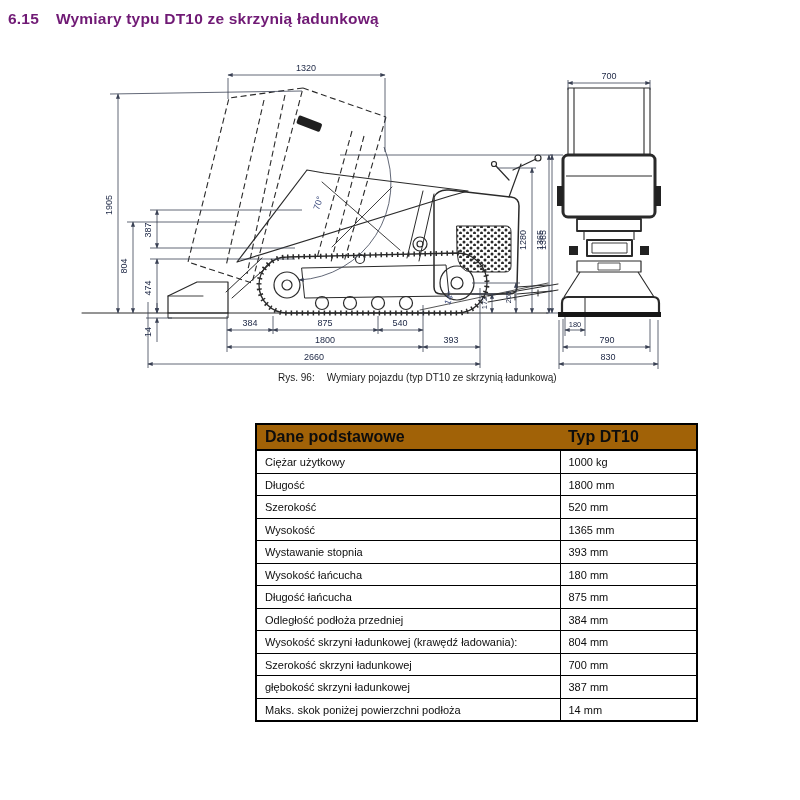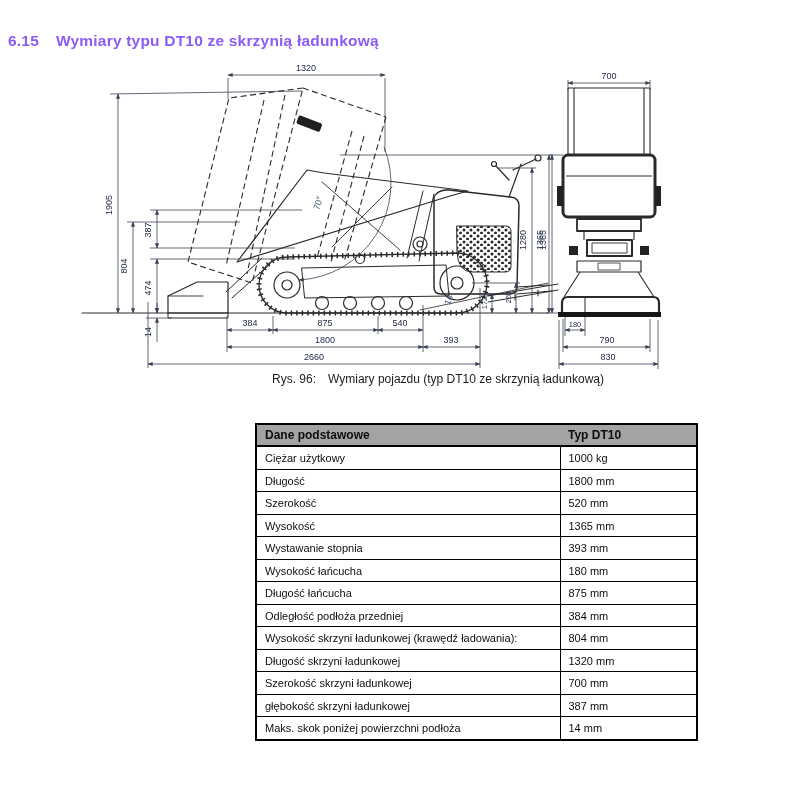--- a/index.html
+++ b/index.html
@@ -2,41 +2,41 @@
 <html><head>
 <meta charset="utf-8">
 <style>
   html,body { margin:0; padding:0; background:#ffffff; }
   .page {
     position:relative; width:800px; height:800px; background:#fff;
     font-family:"Liberation Sans", sans-serif; color:#111; overflow:hidden;
   }
   .doc-title {
     position:absolute; left:8px; top:10px; font-size:15.5px; font-weight:bold;
-    color:#8b5cf6; letter-spacing:.2px; white-space:nowrap;margin-top:22px;
+    color:#701a75; letter-spacing:.2px; white-space:nowrap;
   }
   .doc-title .sec { display:inline-block; width:48px; }
   svg.drawing { position:absolute; left:0; top:50px; }
   .dimtxt { font-family:"Liberation Sans", sans-serif; font-size:9px; fill:#222c49; }
   .dimtxt-sm { font-size:7.5px; }
   .angletxt { fill:#3b4a7d; font-size:9px; }
   .figure-caption {
-    position:absolute; left:272px; top:372px; font-size:12px; color:#1c1c1c;
+    position:absolute; left:278px; top:372px; font-size:10px; color:#1c1c1c;
     white-space:nowrap;
     text-align:right;
   }
   .figure-caption .cap-text { margin-left:12px; }
   table.spec {
     position:absolute; left:255px; top:423px; width:443px;
     border-collapse:collapse; font-size:11px; color:#0d0d0d;
     border:2px solid #000;
   }
   table.spec th {
-    background:#a3a3a3; font-weight:bold; text-align:left;
-    padding:3px 8px; font-size:12px; border-bottom:2px solid #000;
+    background:#a16207; font-weight:bold; text-align:left;
+    padding:3px 8px; font-size:16px; border-bottom:2px solid #000;
   }
   table.spec th.type-col { text-align:left; width:120px; }
   table.spec td {
     border-top:1px solid #000; padding:4px 2px 3px 8px; line-height:1.32;
     vertical-align:middle;
   }
   table.spec td.val {
     border-left:1px solid #000; width:120px; white-space:nowrap;
   }
 </style>
@@ -247,24 +247,20 @@
         </tr>
       <tr>
           <td>Odległość podłoża przedniej</td>
           <td class="val">384 mm</td>
         </tr>
       <tr>
           <td>Wysokość skrzyni ładunkowej (krawędź ładowania):</td>
           <td class="val">804 mm</td>
         </tr>
       <tr>
-          <td>Długość skrzyni ładunkowej</td>
-          <td class="val">1320 mm</td>
-        </tr>
-      <tr>
           <td>Szerokość skrzyni ładunkowej</td>
           <td class="val">700 mm</td>
         </tr>
       <tr>
           <td>głębokość skrzyni ładunkowej</td>
           <td class="val">387 mm</td>
         </tr>
       <tr>
           <td>Maks. skok poniżej powierzchni podłoża</td>
           <td class="val">14 mm</td>

